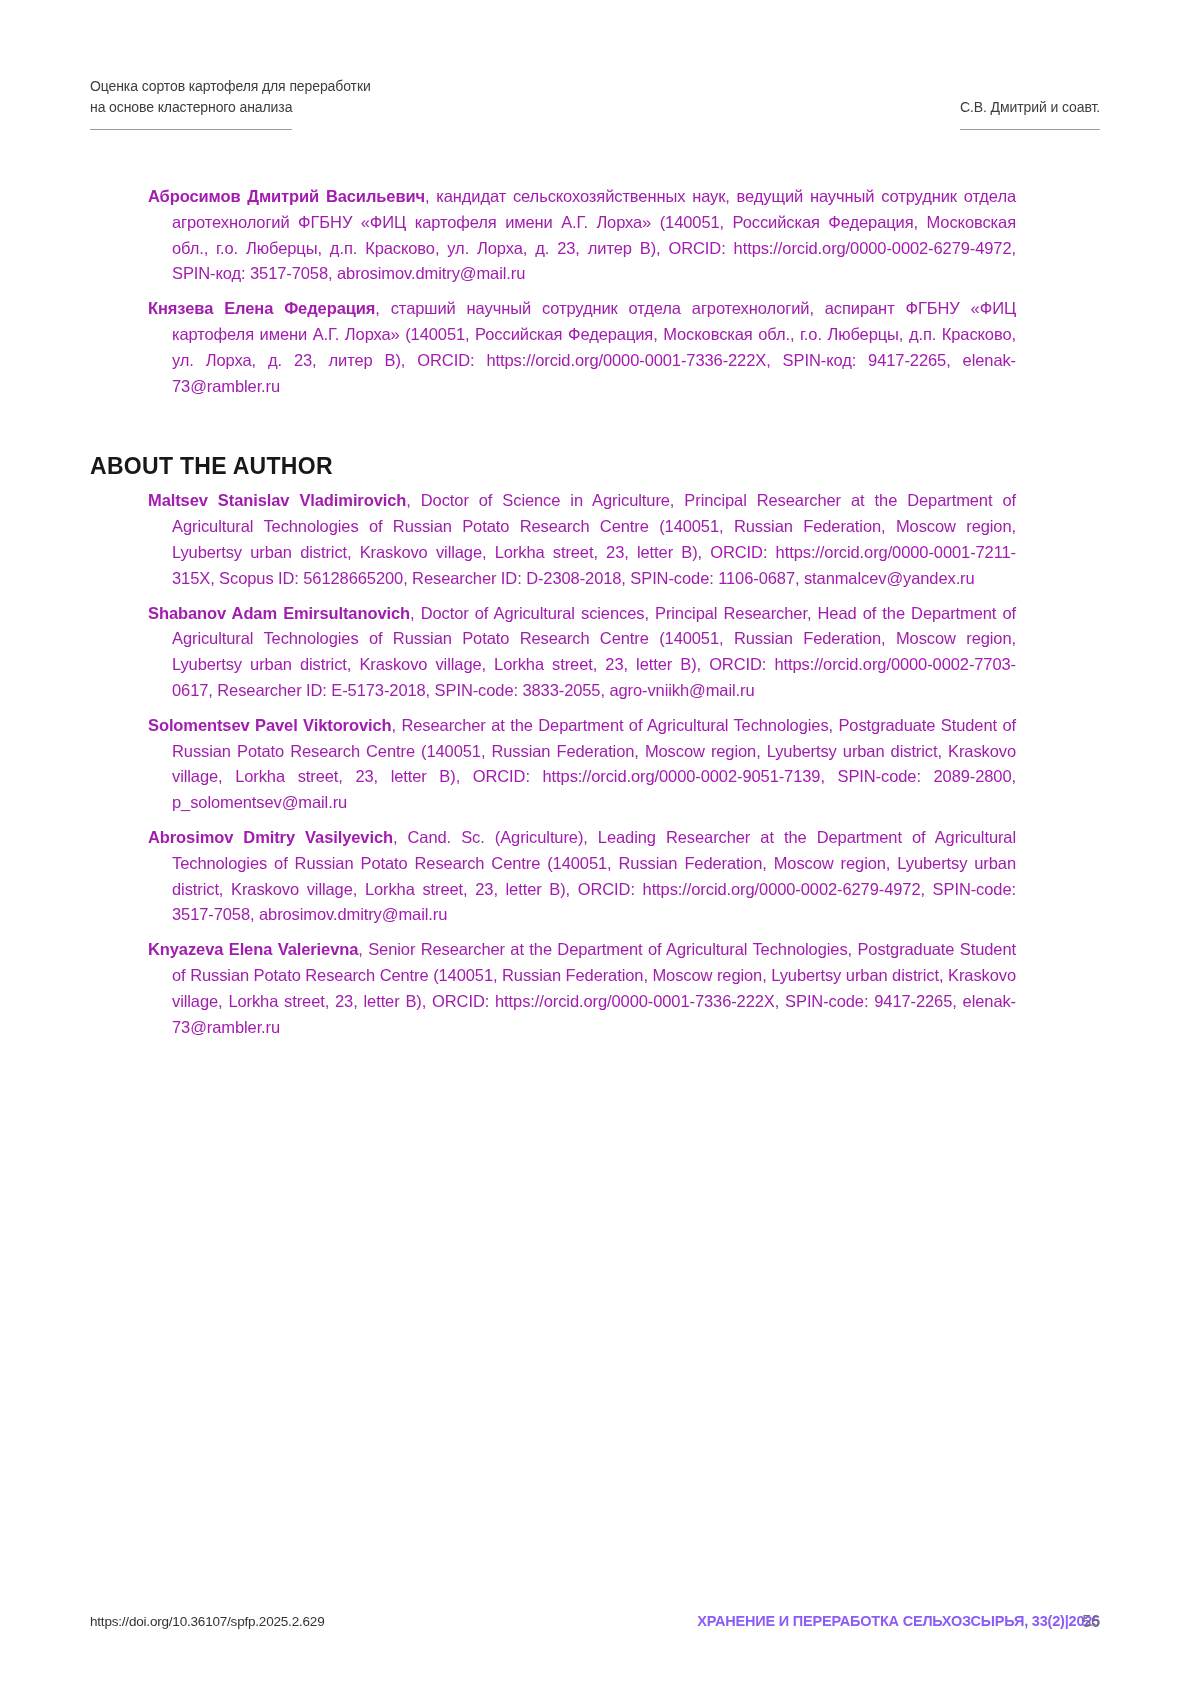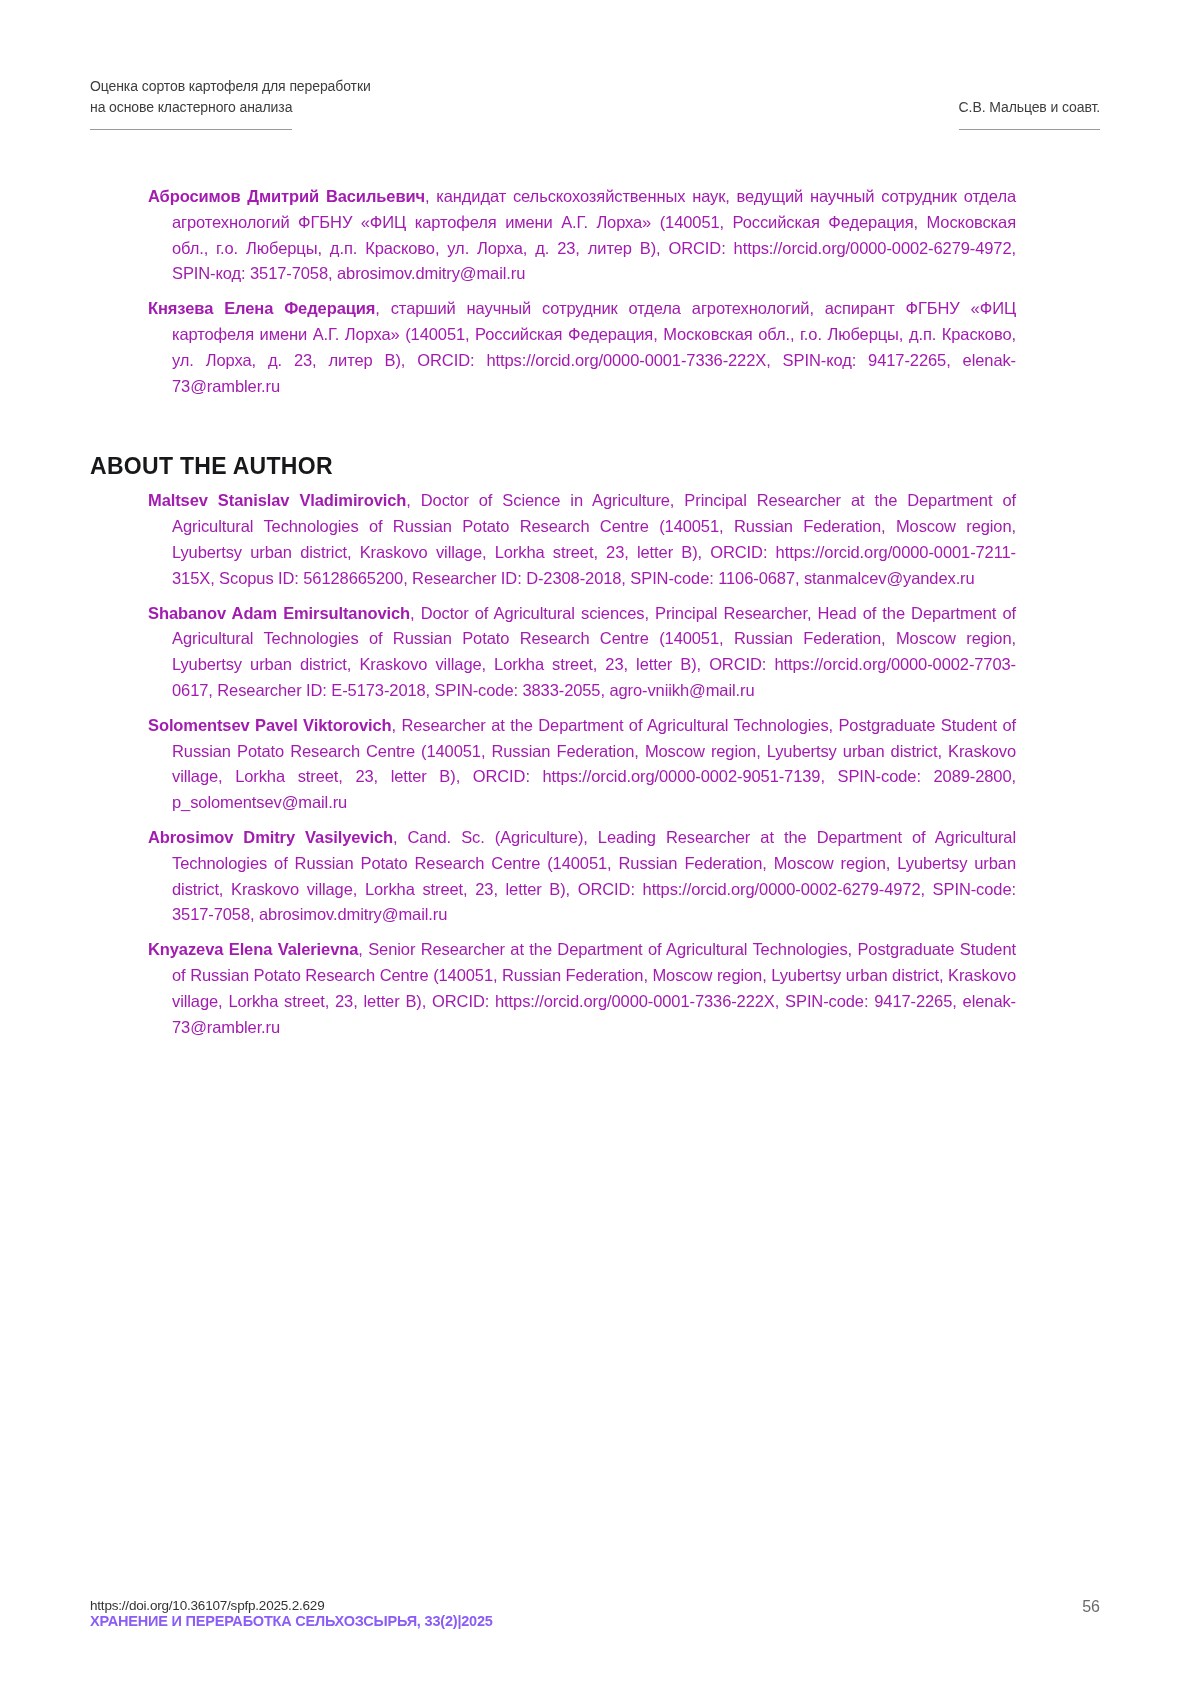--- a/index.html
+++ b/index.html
@@ -59,21 +59,20 @@
   }
   .bios-en { margin-top: 8px; }
 
   
   .page-footer {
     margin-top: auto;
     position: relative;
     display: flex;
     justify-content: space-between;
     align-items: baseline;
-    flex-direction: column;
   }
   .footer-doi {
     font-size: 13.5px;
     color: #333333;
     letter-spacing: -0.2px;
   }
   .footer-page-number {
     position: absolute;
     left: 0; right: 0;
     text-align: right;
@@ -91,21 +90,21 @@
 </head>
 <body>
 
 <div class="page">
 
   <header class="page-header">
     <div class="header-left">
       <div>Оценка сортов картофеля для переработки</div>
       <div class="underlined">на основе кластерного анализа</div>
     </div>
-    <div class="header-right underlined">С.В. Мальцев и соавт.</div>
+    <div class="header-right underlined">С.В. Дмитрий и соавт.</div>
   </header>
 
   <section class="bios-ru">
     <p class="bio"><span class="bio-name">Абросимов Дмитрий Васильевич</span><span>, кандидат сельскохозяйственных наук, ведущий научный сотрудник отдела агротехнологий ФГБНУ «ФИЦ картофеля имени А.Г. Лорха» (140051, Российская Федерация, Московская обл., г.о. Люберцы, д.п. Красково, ул. Лорха, д. 23, литер В), ORCID: https://orcid.org/0000-0002-6279-4972, SPIN-код: 3517-7058, abrosimov.dmitry@mail.ru</span></p>
     <p class="bio"><span class="bio-name">Князева Елена Федерация</span><span>, старший научный сотрудник отдела агротехнологий, аспирант ФГБНУ «ФИЦ картофеля имени А.Г. Лорха» (140051, Российская Федерация, Московская обл., г.о. Люберцы, д.п. Красково, ул. Лорха, д. 23, литер В), ORCID: https://orcid.org/0000-0001-7336-222X, SPIN-код: 9417-2265, elenak-73@rambler.ru</span></p>
   </section>
 
   <h1 class="section-title">ABOUT THE AUTHOR</h1>
 
   <section class="bios-en">

